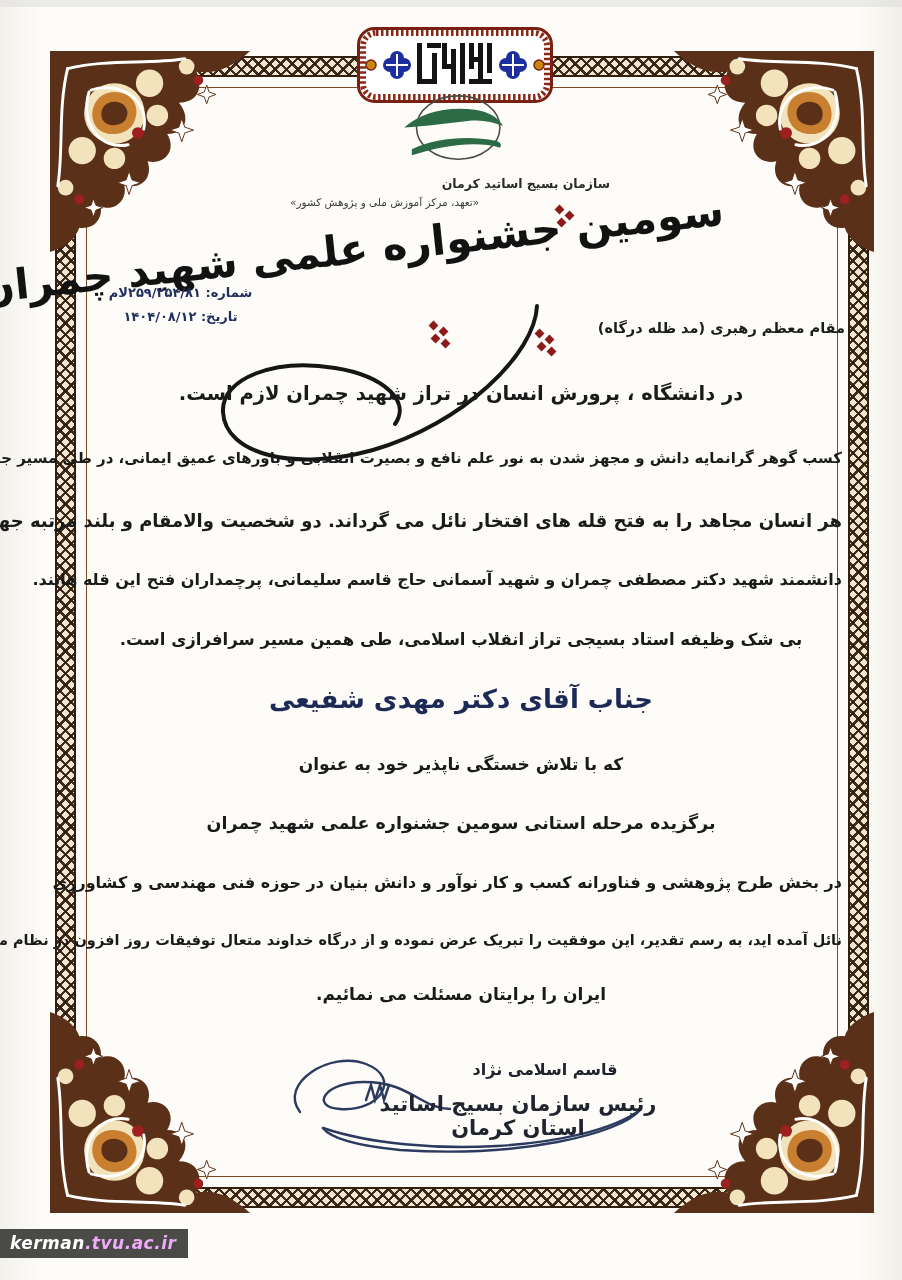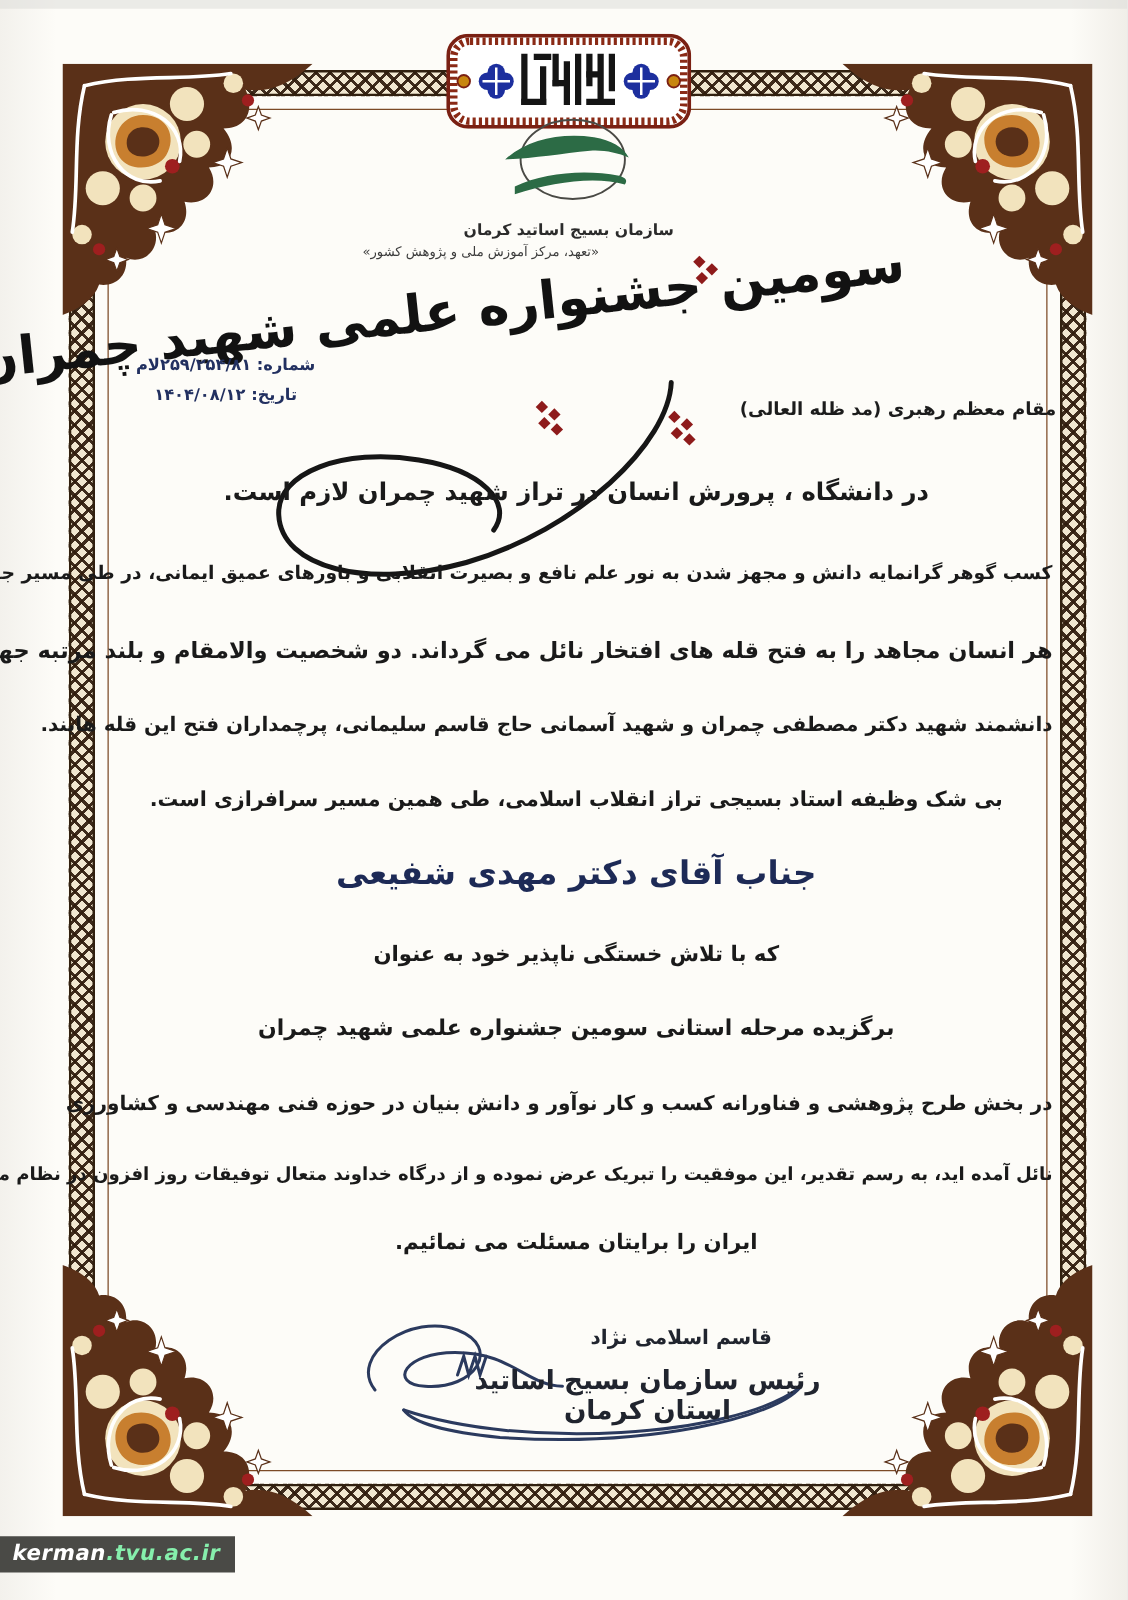--- a/index.html
+++ b/index.html
@@ -30,21 +30,21 @@
   .corner-tl { left:50px;  top:51px; }
   .corner-tr { right:28px; top:51px;    transform:scaleX(-1); }
   .corner-bl { left:50px;  bottom:67px; transform:scaleY(-1); }
   .corner-br { right:28px; bottom:67px; transform:scale(-1,-1); }
 
   
   .kufic-panel { position:absolute; left:357px; top:27px; width:196px; height:76px; }
   .sr { position:absolute; width:1px; height:1px; overflow:hidden; clip-path:inset(50%); white-space:nowrap; }
 
   .logo { position:absolute; left:383px; top:92px; width:145px; height:85px; }
-  .org-name   { position:absolute; left:300px; top:176px; width:310px; text-align:center;
+  .org-name   { position:absolute; left:300px; top:176px; width:310px; text-align:right;
                 direction:rtl; font-size:12.5px; font-weight:bold; color:#2b2b2b; }
   .org-slogan { position:absolute; left:290px; top:196px; width:330px; text-align:left;
                 direction:rtl; font-size:10.5px; color:#3c3c3c; }
 
   .title-cal { position:absolute; left:185px; top:214px; width:540px; text-align:center;
                direction:rtl; font-size:42px; font-weight:bold; color:#121212;
                transform:rotate(-6deg); letter-spacing:-1px; white-space:nowrap; }
   .swash { position:absolute; left:205px; top:292px; width:340px; height:185px; }
   .dots { position:absolute; width:30px; height:30px; }
   .dots i { position:absolute; width:7px; height:7px; background:#8e1b1b; transform:rotate(45deg); display:block; }
@@ -75,21 +75,21 @@
   .sig-scribble { position:absolute; left:268px; top:1038px; width:390px; height:115px; }
   .sig-name  { position:absolute; left:430px; top:1060px; width:230px; text-align:center;
                direction:rtl; font-size:16px; font-weight:bold; color:#20242e; }
   .sig-title { position:absolute; left:368px; top:1092px; width:300px; text-align:center;
                direction:rtl; font-size:21px; font-weight:bold; color:#20242e; }
 
   
   .watermark { position:absolute; left:0; bottom:22px; background:#4a4a46; padding:4px 12px 5px 10px;
                font-style:italic; font-weight:bold; font-size:17px; letter-spacing:.5px; }
   .wm-left  { color:#ffffff; }
-  .wm-right { color:#86efac; }
+  .wm-right { color:#f0abfc; }
 </style>
 </head>
 <body>
 
 <div class="page">
 
   <div class="scan-edge"></div>
 
   <div class="band band-top"></div>
   <div class="band band-bottom"></div>
@@ -285,21 +285,21 @@
     <div>
       <span>شماره:</span>
       <span>۲۵۹/۲۵۴/۸۱لام</span>
     </div>
     <div>
       <span>تاریخ:</span>
       <span>۱۴۰۴/۰۸/۱۲</span>
     </div>
   </div>
 
-  <div class="attribution">مقام معظم رهبری (مد ظله العالی)</div>
+  <div class="attribution">مقام معظم رهبری (مد ظله درگاه)</div>
 
   <div class="bl bl-quote">در دانشگاه ، پرورش انسان در تراز شهید چمران لازم است.</div>
   <div class="bl bl-1">کسب گوهر گرانمایه دانش و مجهز شدن به نور علم نافع و بصیرت انقلابی و باورهای عمیق ایمانی، در طی مسیر جهاد علمی و عملی</div>
   <div class="bl bl-2">هر انسان مجاهد را به فتح قله های افتخار نائل می گرداند. دو شخصیت والامقام و بلند مرتبه جهان اسلام</div>
   <div class="bl bl-3">دانشمند شهید دکتر مصطفی چمران و شهید آسمانی حاج قاسم سلیمانی، پرچمداران فتح این قله هایند.</div>
   <div class="bl bl-4">بی شک وظیفه استاد بسیجی تراز انقلاب اسلامی، طی همین مسیر سرافرازی است.</div>
   <div class="bl bl-recipient">جناب آقای دکتر مهدی شفیعی</div>
   <div class="bl bl-5">که با تلاش خستگی ناپذیر خود به عنوان</div>
   <div class="bl bl-award">برگزیده مرحله استانی سومین جشنواره علمی شهید چمران</div>
   <div class="bl bl-section">در بخش طرح پژوهشی و فناورانه کسب و کار نوآور و دانش بنیان در حوزه فنی مهندسی و کشاورزی</div>

